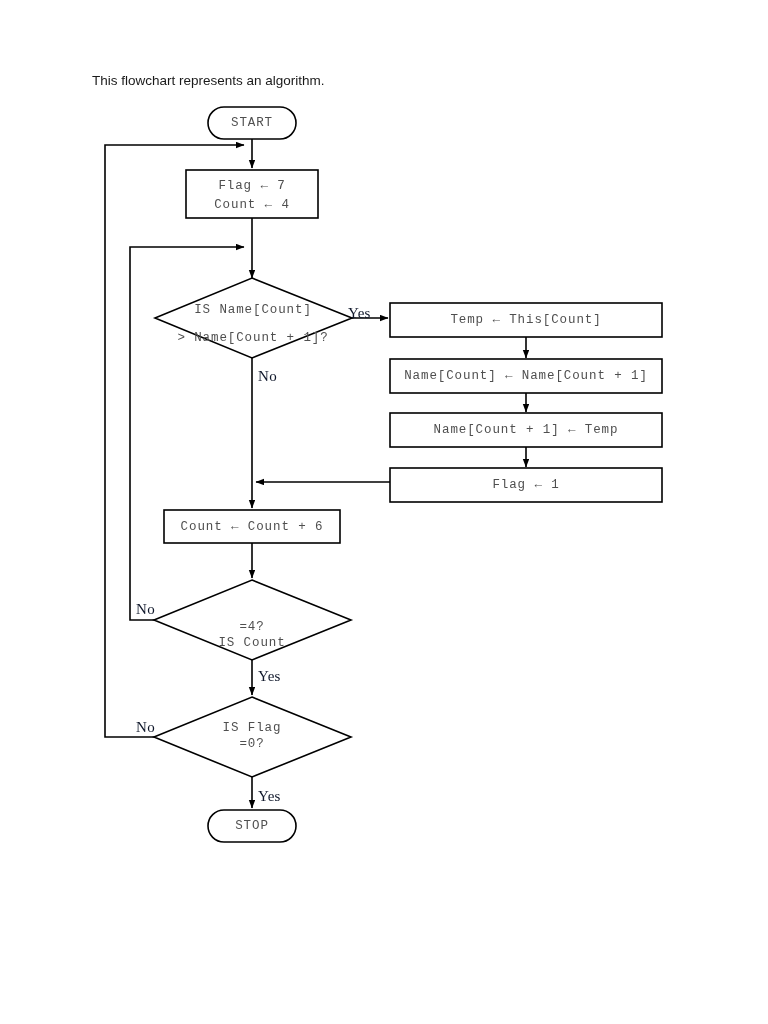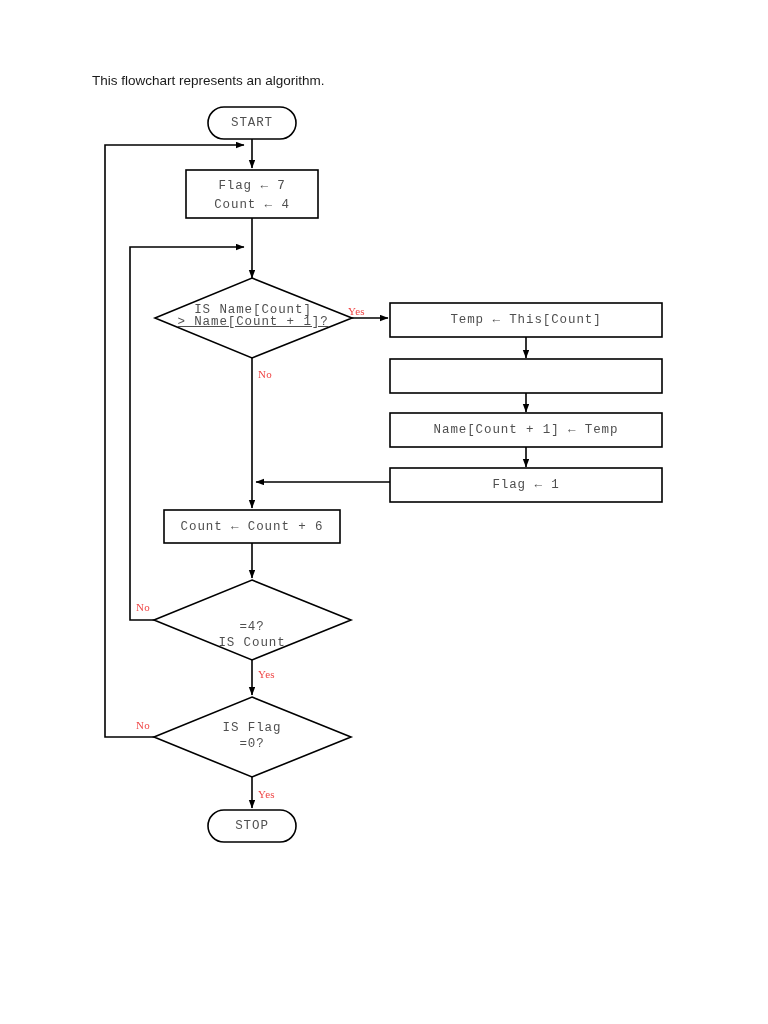--- a/index.html
+++ b/index.html
@@ -40,22 +40,22 @@
     letter-spacing: 0.9px;
     text-align: center;
     line-height: 16px;
     white-space: nowrap;
     transform: translate(-50%, -50%);
     pointer-events: none;
   }
   .edge-label {
     position: absolute;
     font-family: "Liberation Serif", serif;
-    font-size: 11px;
-    color: #ef4444;
+    font-size: 15px;
+    color: #0f172a;
     white-space: nowrap;
     letter-spacing: 0.3px;
   }
 </style>
 </head>
 <body>
 
 <div id="page">
 
   <div id="caption">This flowchart represents an algorithm.</div>
@@ -115,23 +115,24 @@
       <rect x="208" y="810" width="88" height="32" rx="16" ry="16" fill="#ffffff" stroke="#000000" stroke-width="1.6"></rect>
     </g>
   </svg>
 
   <div class="node-text" style="left:252px; top:123px;">START</div>
 
   <div class="node-text" style="left:252px; top:186px;">Flag ← 7</div>
   <div class="node-text" style="left:252px; top:205px;">Count ← 4</div>
 
   <div class="node-text" style="left:253px; top:310px;">IS Name[Count]</div>
-  <div class="node-text" style="left:253px; top:322px;text-decoration:underline;">&gt; Name[Count + 1]?</div>
+  <div class="node-text" style="left:253px; top:338px;">&gt; Name[Count + 1]?</div>
 
   <div class="node-text" style="left:526px; top:320px;">Temp ← This[Count]</div>
+  <div class="node-text" style="left:526px; top:376px;">Name[Count] ← Name[Count + 1]</div>
   <div class="node-text" style="left:526px; top:430px;">Name[Count + 1] ← Temp</div>
   <div class="node-text" style="left:526px; top:485px;">Flag ← 1</div>
 
   <div class="node-text" style="left:252px; top:527px;">Count ← Count + 6</div>
 
   <div class="node-text" style="left:252px; top:611px;margin-top:32px;">IS Count</div>
   <div class="node-text" style="left:252px; top:627px;">=4?</div>
 
   <div class="node-text" style="left:252px; top:728px;">IS Flag</div>
   <div class="node-text" style="left:252px; top:744px;">=0?</div>

